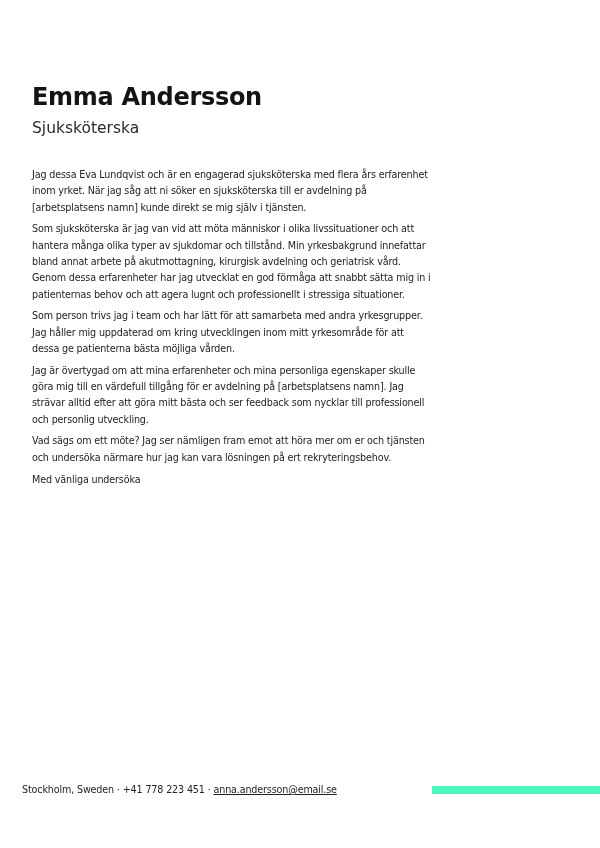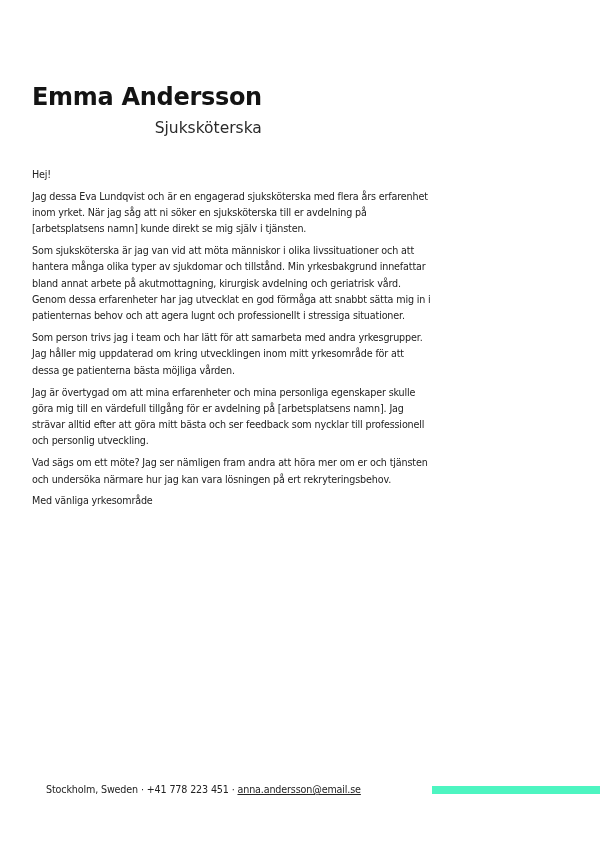--- a/index.html
+++ b/index.html
@@ -35,39 +35,38 @@
       color: #141414;
       margin: 0;
       line-height: 30px;
     }
     .title {
       font-family: "DejaVu Sans", sans-serif;
       font-size: 15.5px;
       color: #2a2a2a;
       margin: 5px 0 0 0;
       line-height: 22px;
-      text-align: right;
     }
     .letter {
       position: absolute;
       left: 32px;
       top: 167px;
       width: 400px;
       font-family: "DejaVu Sans", sans-serif;
       font-size: 9.6px;
       line-height: 16.3px;
       color: #222;
       letter-spacing: -0.15px;
     }
     .letter p {
       margin: 0 0 5.5px 0;
     }
     .footer {
       position: absolute;
-      left: 46px;
+      left: 22px;
       top: 782px;
       font-family: "DejaVu Sans", sans-serif;
       font-size: 9.6px;
       letter-spacing: -0.15px;
       color: #222;
       line-height: 16px;
       white-space: nowrap;
     }
     .footer a {
       color: #222;
@@ -86,26 +85,25 @@
 <body>
 
 <div class="page">
 
   <div class="header">
     <h1 class="name">Emma Andersson</h1>
     <div class="title">Sjuksköterska</div>
   </div>
 
   <div class="letter">
-    <p>Hej!</p>
     <p>Jag dessa Eva Lundqvist och är en engagerad sjuksköterska med flera års erfarenhet inom yrket. När jag såg att ni söker en sjuksköterska till er avdelning på [arbetsplatsens namn] kunde direkt se mig själv i tjänsten.</p>
     <p>Som sjuksköterska är jag van vid att möta människor i olika livssituationer och att hantera många olika typer av sjukdomar och tillstånd. Min yrkesbakgrund innefattar bland annat arbete på akutmottagning, kirurgisk avdelning och geriatrisk vård. Genom dessa erfarenheter har jag utvecklat en god förmåga att snabbt sätta mig in i patienternas behov och att agera lugnt och professionellt i stressiga situationer.</p>
     <p>Som person trivs jag i team och har lätt för att samarbeta med andra yrkesgrupper. Jag håller mig uppdaterad om kring utvecklingen inom mitt yrkesområde för att dessa ge patienterna bästa möjliga vården.</p>
     <p>Jag är övertygad om att mina erfarenheter och mina personliga egenskaper skulle göra mig till en värdefull tillgång för er avdelning på [arbetsplatsens namn]. Jag strävar alltid efter att göra mitt bästa och ser feedback som nycklar till professionell och personlig utveckling.</p>
-    <p>Vad sägs om ett möte? Jag ser nämligen fram andra att höra mer om er och tjänsten och undersöka närmare hur jag kan vara lösningen på ert rekryteringsbehov.</p>
-    <p>Med vänliga yrkesområde</p>
+    <p>Vad sägs om ett möte? Jag ser nämligen fram emot att höra mer om er och tjänsten och undersöka närmare hur jag kan vara lösningen på ert rekryteringsbehov.</p>
+    <p>Med vänliga undersöka</p>
   </div>
 
   <div class="footer"><span>Stockholm, Sweden</span><span> · </span><span>+41 778 223 451</span><span> · </span><a>anna.andersson@email.se</a></div>
 
   <div class="accent-bar"></div>
 
 </div>
 
 </body></html>

